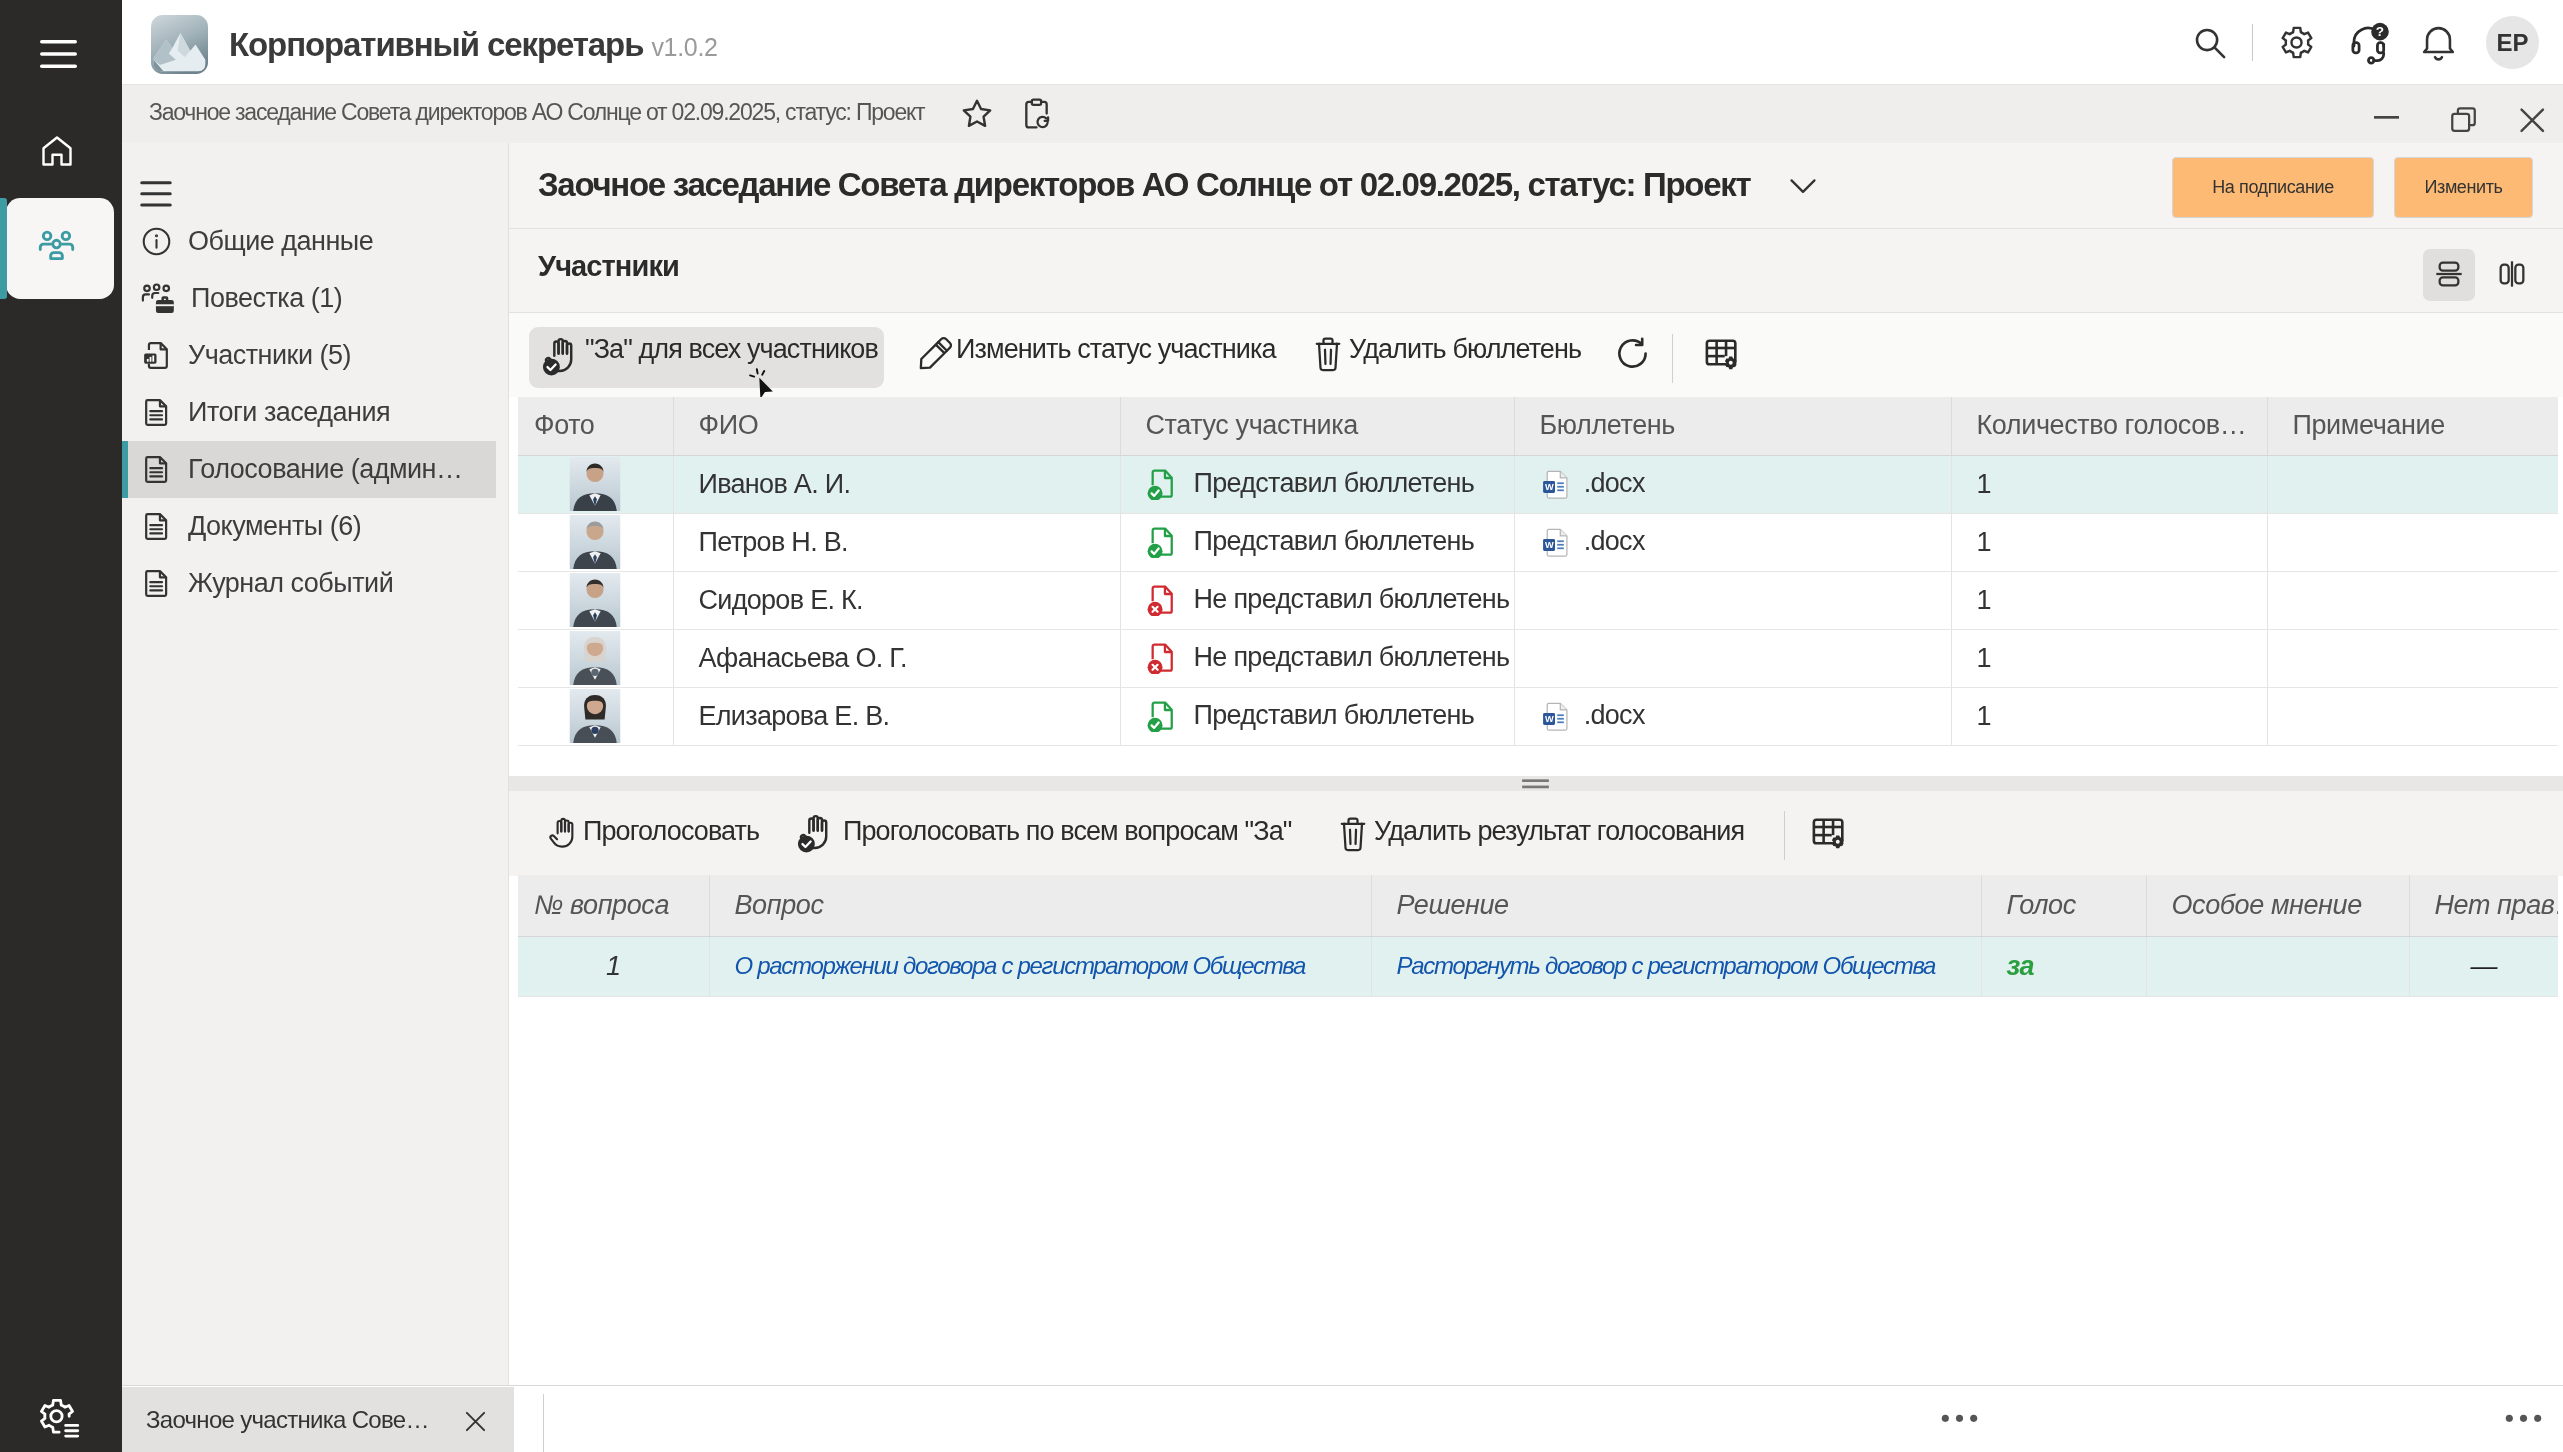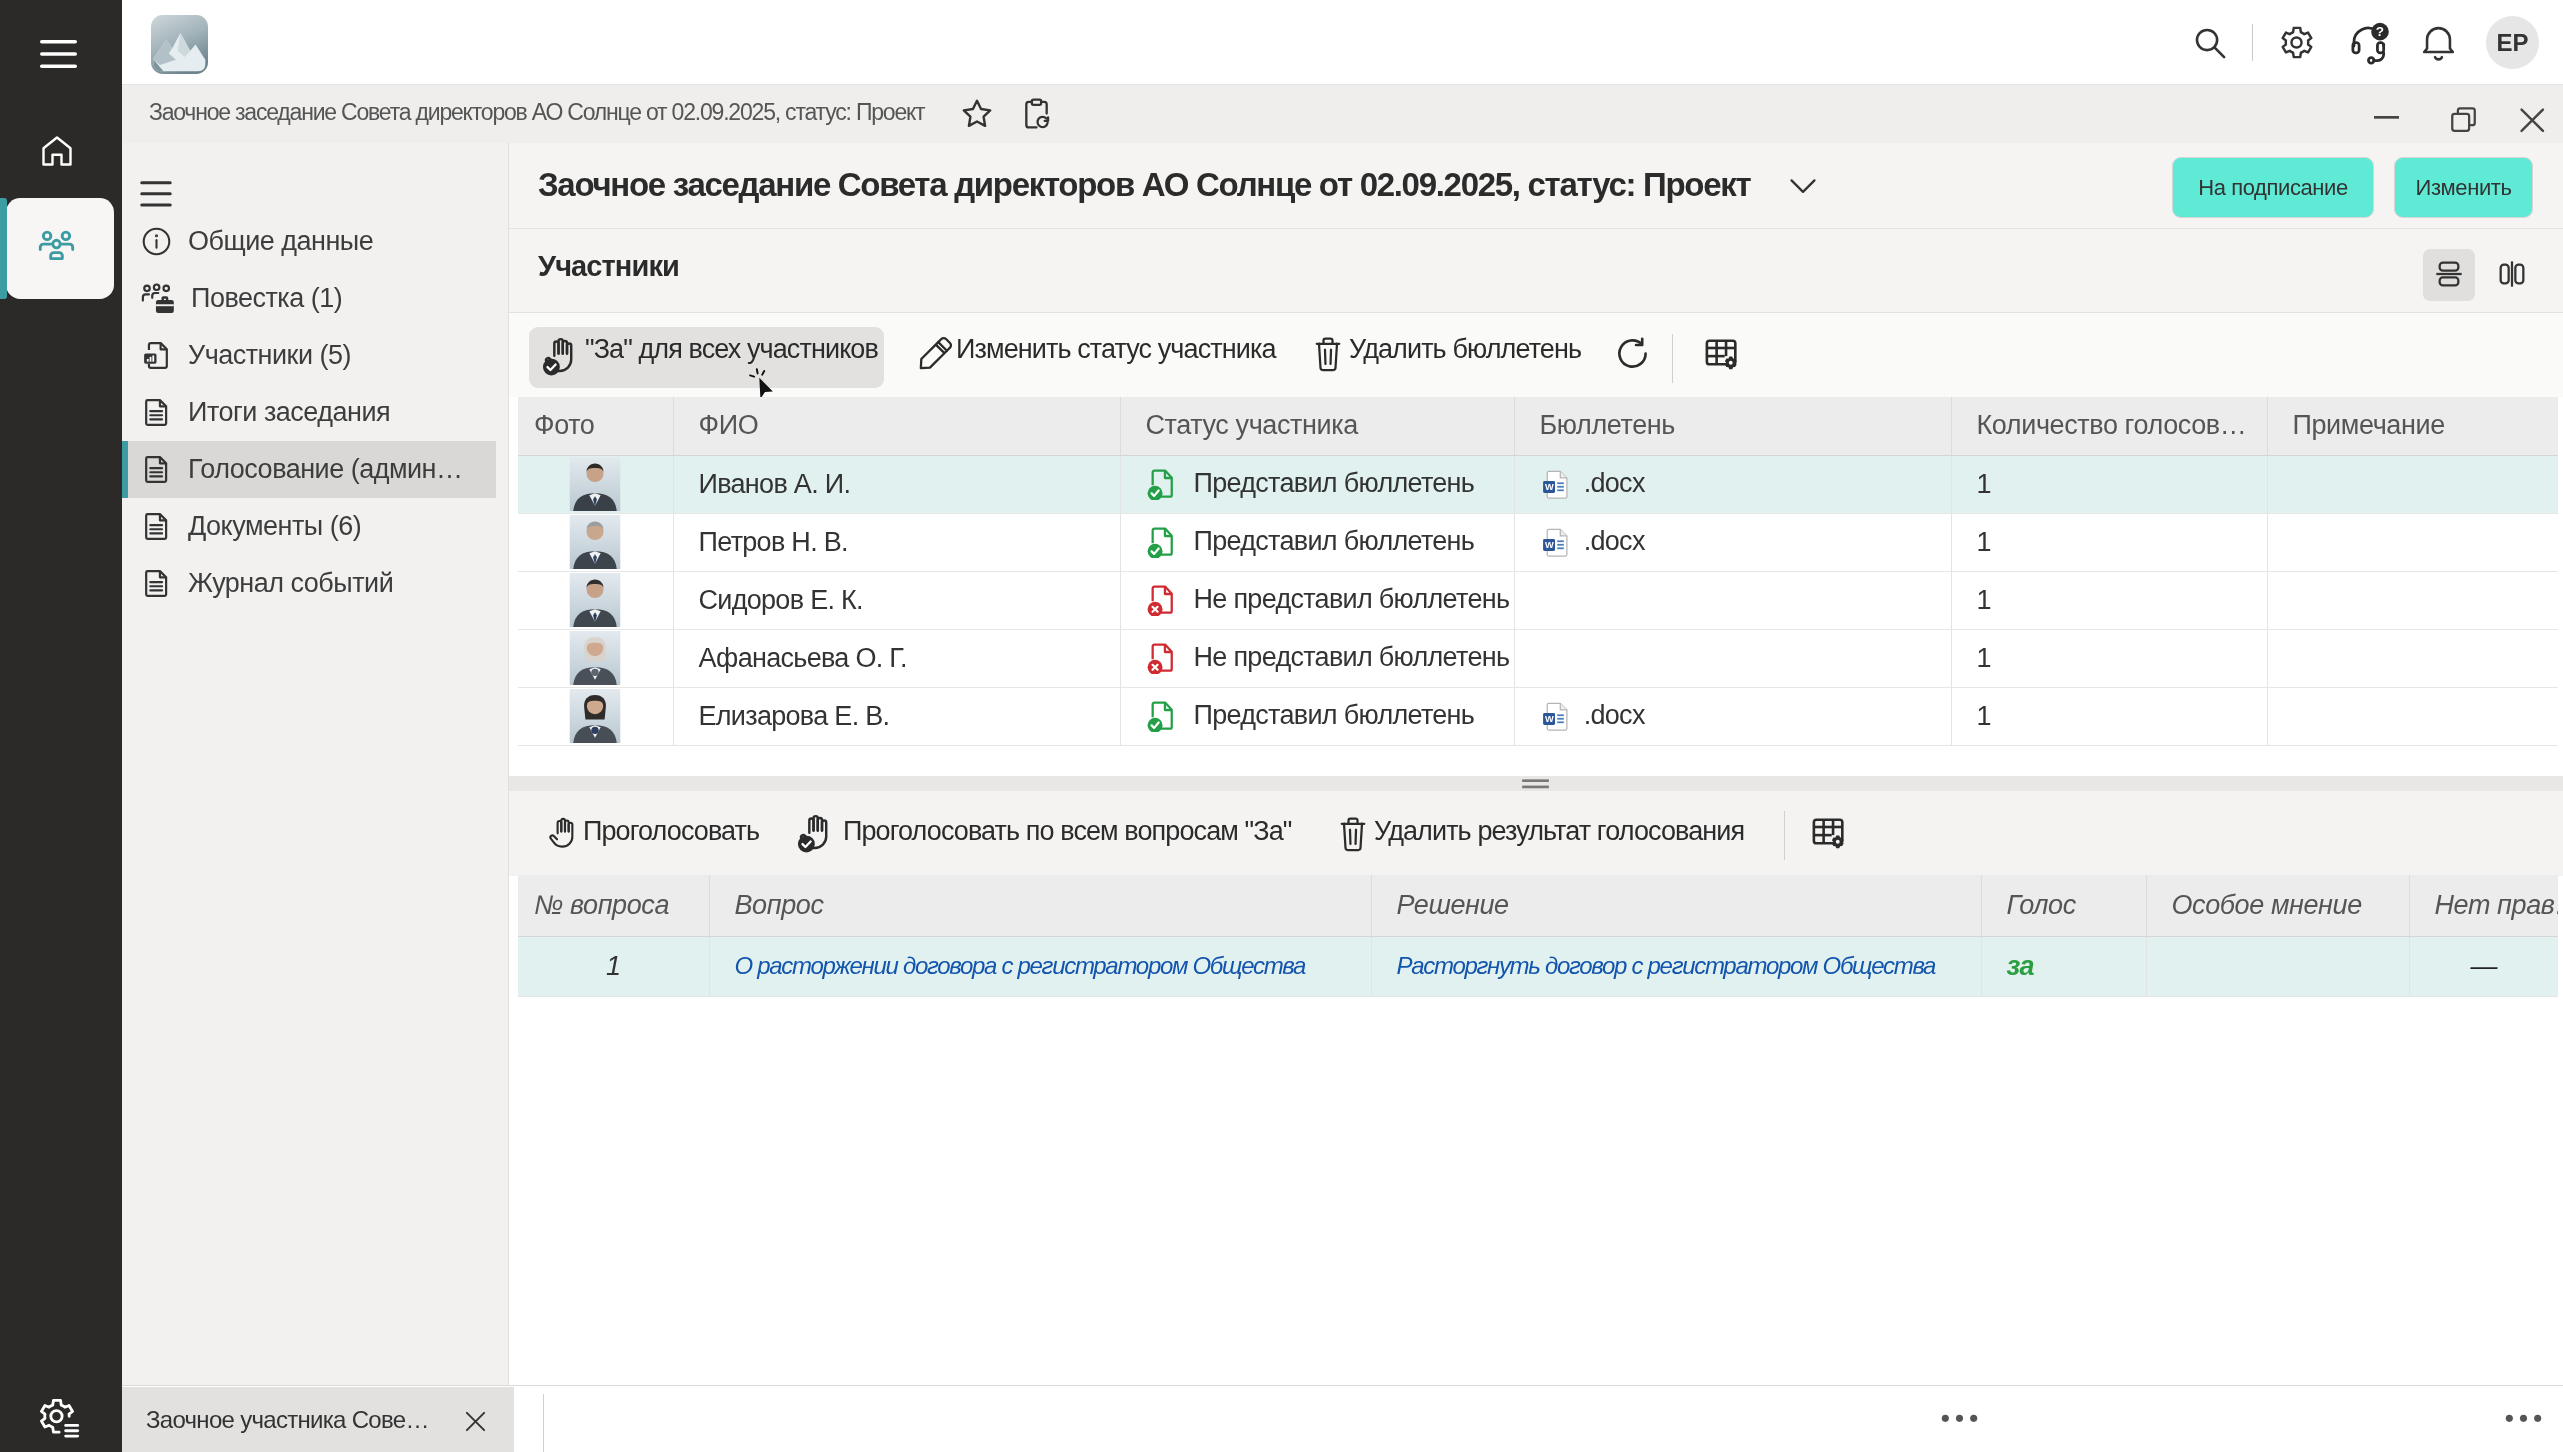--- a/index.html
+++ b/index.html
@@ -12,21 +12,21 @@
 #leftpanel{left:122px;top:143px;width:387px;height:1242px;background:#f2f1f0;border-right:0.9px solid #e0e0e0}
 #main{left:509px;top:143px;width:2054px;height:1242px;background:#fff}
 #footer{left:122px;top:1385px;width:2441px;height:68px;background:#fff;border-top:0.9px solid #d9d9d9}
 .menuitem{height:57px;display:flex;align-items:center;padding-left:18px;font-size:27px;letter-spacing:-0.5px;color:#3d3d3d;position:relative;width:374px;white-space:nowrap}
 .menuitem svg{margin-right:15px;flex:none}
 #selitem{background:#d9d8d6}
 #selitem::before{content:"";position:absolute;left:0;top:0;width:6.2px;height:57px;background:#3d9ba3}
 .titlerow{left:0;top:0;width:2054px;height:86px;background:#f5f4f3;border-bottom:0.9px solid #e2e2e2}
 .sectionrow{left:0;top:86px;width:2054px;height:84px;background:#f5f4f3;border-bottom:0.9px solid #e2e2e2}
 .toolbar1{left:0;top:170px;width:2054px;height:84px;background:#fafaf9}
-.btn{background:#5eead4;border:0.9px solid #d5d5d5;border-radius:9px;font-size:22px;letter-spacing:-0.4px;color:#333;
+.btn{background:#fdba74;border:0.9px solid #d5d5d5;border-radius:4px;font-size:18px;letter-spacing:-0.4px;color:#333;
   display:flex;align-items:center;justify-content:center}
 .tool{font-size:27px;letter-spacing:-0.9px;color:#2b2b2b;white-space:nowrap}
 table{border-collapse:collapse;table-layout:fixed}
 th{font-size:27px;letter-spacing:-0.4px;color:#555;font-weight:normal;text-align:left;padding:0 0 0 25px;
   background:#edecec;border-left:0.9px solid #dddcdc;border-bottom:0.9px solid #d5d5d5;white-space:nowrap;overflow:hidden}
 th:first-child{border-left:none;padding-left:16px}
 td .ph{display:block;margin:0 auto}
 td{font-size:27px;letter-spacing:-0.7px;color:#333;padding:0 0 0 25px;border-bottom:0.9px solid #e6e6e6;border-left:0.9px solid #e3e3e3;overflow:hidden;white-space:nowrap}
 td:first-child{border-left:none}
 .selrow td{background:#e1f1f0}
@@ -72,20 +72,21 @@
           <stop offset="0.5" stop-color="#a2b3ba"></stop>
           <stop offset="1" stop-color="#6d838d"></stop>
       </linearGradient>
     </defs>
     <rect x="0" y="0" width="64" height="66" rx="13" fill="url(#logog)"></rect>
     <path d="M3 48 L17 28 L24 37 L33 20 L44 40 L50 33 L61 50 L61 55 Q61 63 53 63 L11 63 Q3 63 3 55 Z" fill="#e6edf0"></path>
     <path d="M17 28 L24 37 L20 43 L28 50 L10 56 L3 50 L3 48 Z" fill="#b2c1c8"></path>
       <path d="M3 50 L14 63 L11 63 Q3 63 3 55 Z" fill="#7e939c"></path>
     <path d="M33 20 L44 40 L38 47 L30 40 Z" fill="#cdd9dd"></path>
   </svg>
+  <div class="abs" style="left:107px;top:26px;font-size:33px;font-weight:bold;color:#3a3a3a;letter-spacing:-1.1px;white-space:nowrap" id="mapp">Корпоративный секретарь <span style="font-size:25px;font-weight:normal;color:#9a9a9a;letter-spacing:-0.3px">v1.0.2</span></div>
   <svg class="abs" style="left:2068px;top:23px" width="39" height="39" viewBox="0 0 24 24" fill="none" stroke="#333" stroke-width="1.6" stroke-linecap="round">
     <circle cx="10.5" cy="10.5" r="6.2"></circle>
       <line x1="15.2" y1="15.2" x2="21" y2="21"></line>
   </svg>
   <div class="abs" style="left:2130px;top:24px;width:0.9px;height:37px;background:#c9c9c9"></div>
   <svg class="abs" style="left:2155px;top:23px" width="39" height="39" viewBox="0 0 24 24" fill="none" stroke="#333" stroke-width="1.5" stroke-linecap="round" stroke-linejoin="round">
     <circle cx="12" cy="12" r="3.1"></circle>
     <path d="M19.2 12a7.2 7.2 0 0 0-.1-1.2l2-1.5-2-3.4-2.3 1a7.2 7.2 0 0 0-2.1-1.2L14.3 3h-4l-.4 2.7a7.2 7.2 0 0 0-2.1 1.2l-2.3-1-2 3.4 2 1.5a7.2 7.2 0 0 0 0 2.4l-2 1.5 2 3.4 2.3-1a7.2 7.2 0 0 0 2.1 1.2l.4 2.7h4l.4-2.7a7.2 7.2 0 0 0 2.1-1.2l2.3 1 2-3.4-2-1.5a7.2 7.2 0 0 0 .1-1.2z"></path>
   </svg>
   <g></g>

